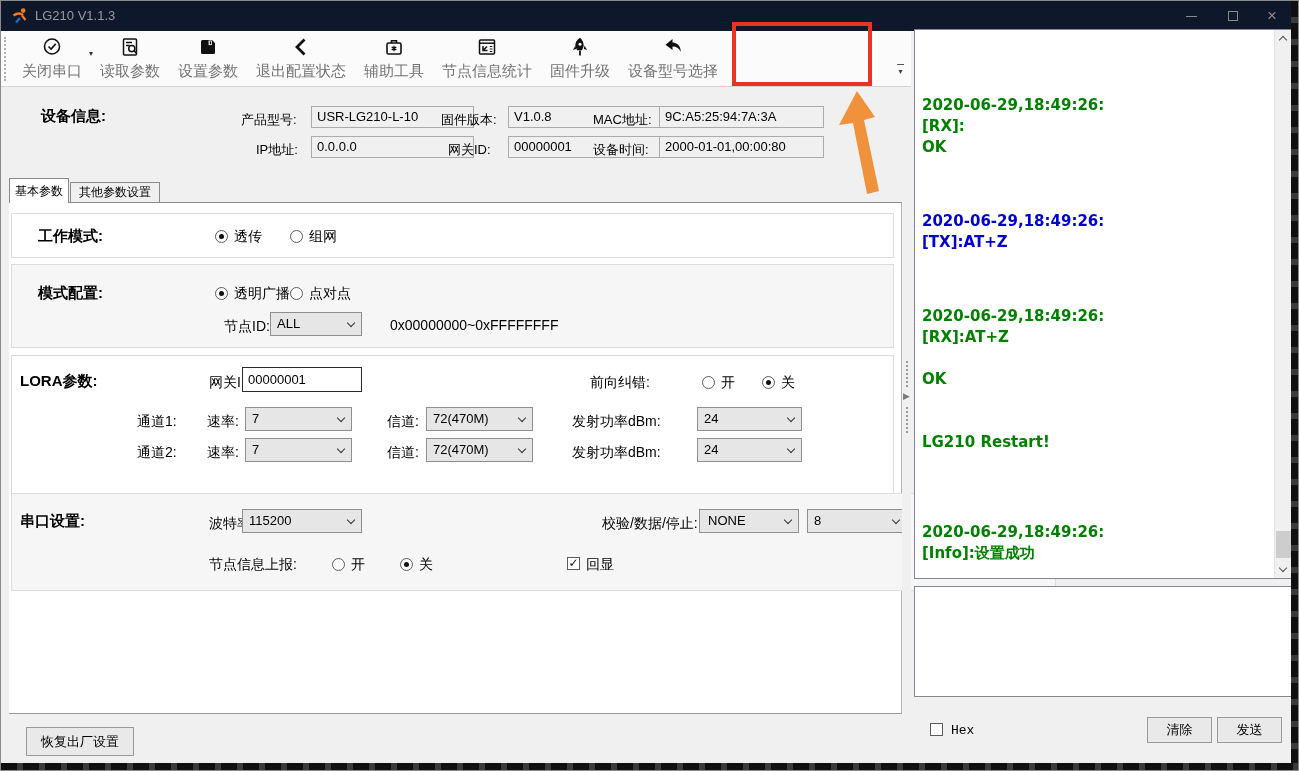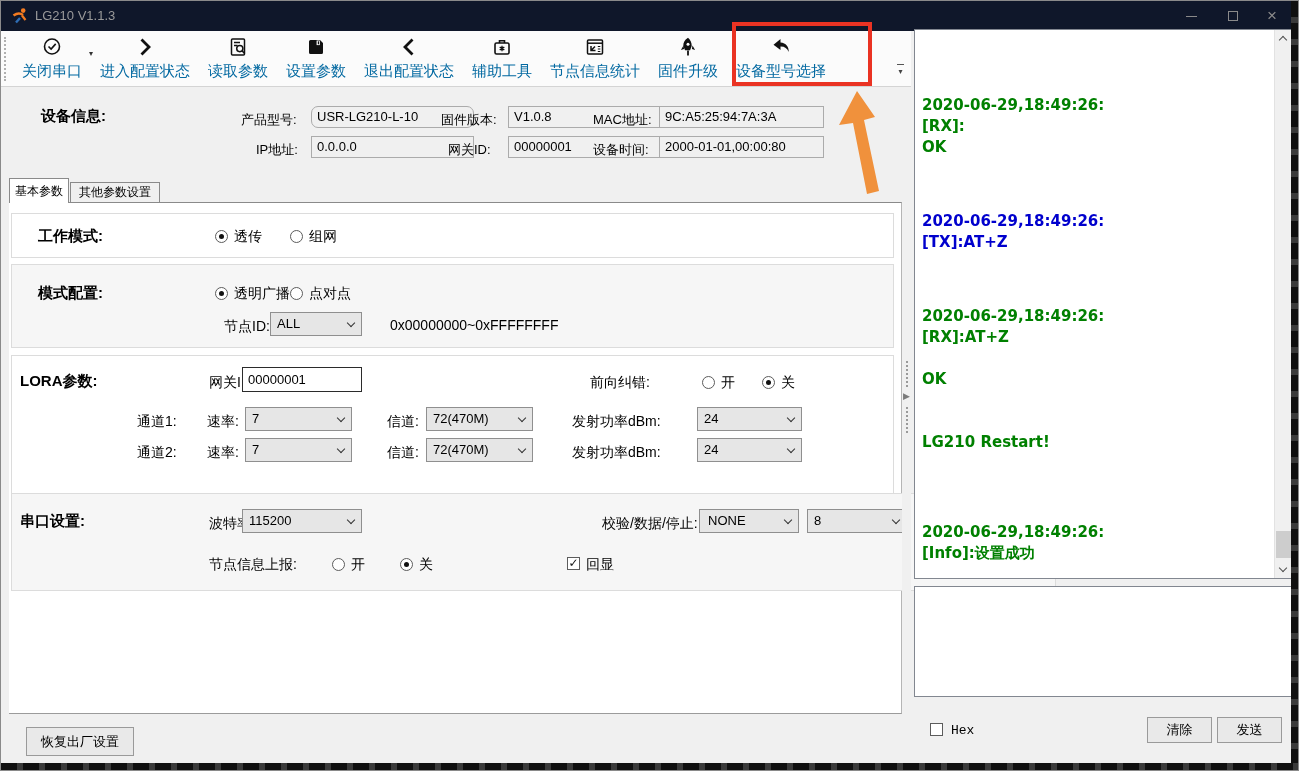--- a/index.html
+++ b/index.html
@@ -21,21 +21,21 @@
   .winbtn.min{left:1170px;} .winbtn.max{left:1212px;} .winbtn.close{left:1252px;width:38px;}
   .ic-min{display:inline-block;width:11px;height:1px;background:#8a8a8a;margin-top:15px;}
   .ic-max{display:inline-block;width:10px;height:10px;border:1px solid #8a8a8a;margin-top:10px;}
   .ic-close{font-size:17px;line-height:30px;}
 
   
   .toolbar{position:absolute;left:0;top:30px;width:910px;height:56px;background:#fbfbfb;border-bottom:1px solid #d4d4d4;display:flex;align-items:stretch;padding-left:12px;}
   .tb-grip{position:absolute;left:3px;top:6px;height:44px;width:0;border-left:2px dotted #b0b0b0;}
   .tb-btn{display:flex;flex-direction:column;align-items:center;justify-content:flex-start;padding:3px 9px 0 9px;position:relative;}
   .tb-icon{height:26px;display:flex;align-items:center;}
-  .tb-label{font-size:15px;color:#0369a1;white-space:nowrap;line-height:22px;}
+  .tb-label{font-size:15px;color:#737373;white-space:nowrap;line-height:22px;}
   .tb-caret{position:absolute;right:-2px;top:18px;font-size:8px;color:#333;}
   .tb-overflow{position:absolute;left:892px;top:60px;width:15px;height:17px;font-size:8px;color:#444;text-align:center;line-height:14px;}
   .tb-overflow b{display:block;border-top:1px solid #555;width:7px;margin:3px auto 0 auto;height:0;}
 
   
   .red-box{position:absolute;left:731px;top:21px;width:140px;height:64px;border:4px solid #ea3323;z-index:60;}
   .orange-arrow{position:absolute;left:838px;top:90px;z-index:60;}
 
   
   .blbl{position:absolute;font-size:15px;font-weight:bold;white-space:nowrap;}
@@ -120,28 +120,20 @@
       <span class="tb-icon">
         <svg width="22" height="22" viewBox="0 0 22 22" fill="none" stroke="#111" stroke-width="1.6">
           <circle cx="11" cy="10.5" r="7.5"></circle>
             <path d="M7.5 10.5l2.6 2.6 4.6-5.2"></path>
           </svg>
       </span>
       <span class="tb-label">关闭串口</span>
       <span class="tb-caret">▾</span>
     </div>
 
-    <div class="tb-btn">
-      <span class="tb-icon">
-        <svg width="22" height="22" viewBox="0 0 22 22" fill="none" stroke="#111" stroke-width="2.8">
-            <path d="M7.5 3.5L15 11l-7.5 7.5"></path>
-          </svg>
-      </span>
-      <span class="tb-label">进入配置状态</span>
-    </div>
 
     <div class="tb-btn">
       <span class="tb-icon">
         <svg width="22" height="22" viewBox="0 0 22 22" fill="none" stroke="#111" stroke-width="1.5">
           <rect x="4.5" y="3" width="13" height="16" rx="1"></rect>
             <path d="M7 6.5h6M7 9.5h3.5"></path>
           <circle cx="12.8" cy="12.6" r="3.1"></circle>
             <path d="M15 14.8l2.3 2.3"></path>
           </svg>
       </span>
@@ -217,21 +209,21 @@
 
   <div class="red-box"></div>
   <div class="orange-arrow">
     <svg width="56" height="106" viewBox="0 0 56 106">
       <polygon points="18,0 36,26 25,29 40,100 28,103 14,32 0,34" fill="#f0913c"></polygon>
       </svg>
   </div>
 
   <span class="blbl" style="left:40px;top:106px;">设备信息:</span>
   <span class="flbl" style="left:240px;top:110px;">产品型号:</span>
-  <span class="ro-input" style="left:310px;top:105px;width:163px;border-radius:7px;">USR-LG210-L-10</span>
+  <span class="ro-input" style="left:310px;top:105px;width:163px;">USR-LG210-L-10</span>
   <span class="flbl" style="left:440px;top:110px;">固件版本:</span>
   <span class="ro-input" style="left:507px;top:105px;width:155px;">V1.0.8</span>
   <span class="flbl" style="left:592px;top:110px;">MAC地址:</span>
   <span class="ro-input" style="left:658px;top:105px;width:165px;">9C:A5:25:94:7A:3A</span>
   <span class="flbl" style="left:255px;top:140px;">IP地址:</span>
   <span class="ro-input" style="left:310px;top:135px;width:163px;">0.0.0.0</span>
   <span class="flbl" style="left:447px;top:140px;">网关ID:</span>
   <span class="ro-input" style="left:507px;top:135px;width:155px;">00000001</span>
   <span class="flbl" style="left:592px;top:140px;">设备时间:</span>
   <span class="ro-input" style="left:658px;top:135px;width:165px;">2000-01-01,00:00:80</span>

